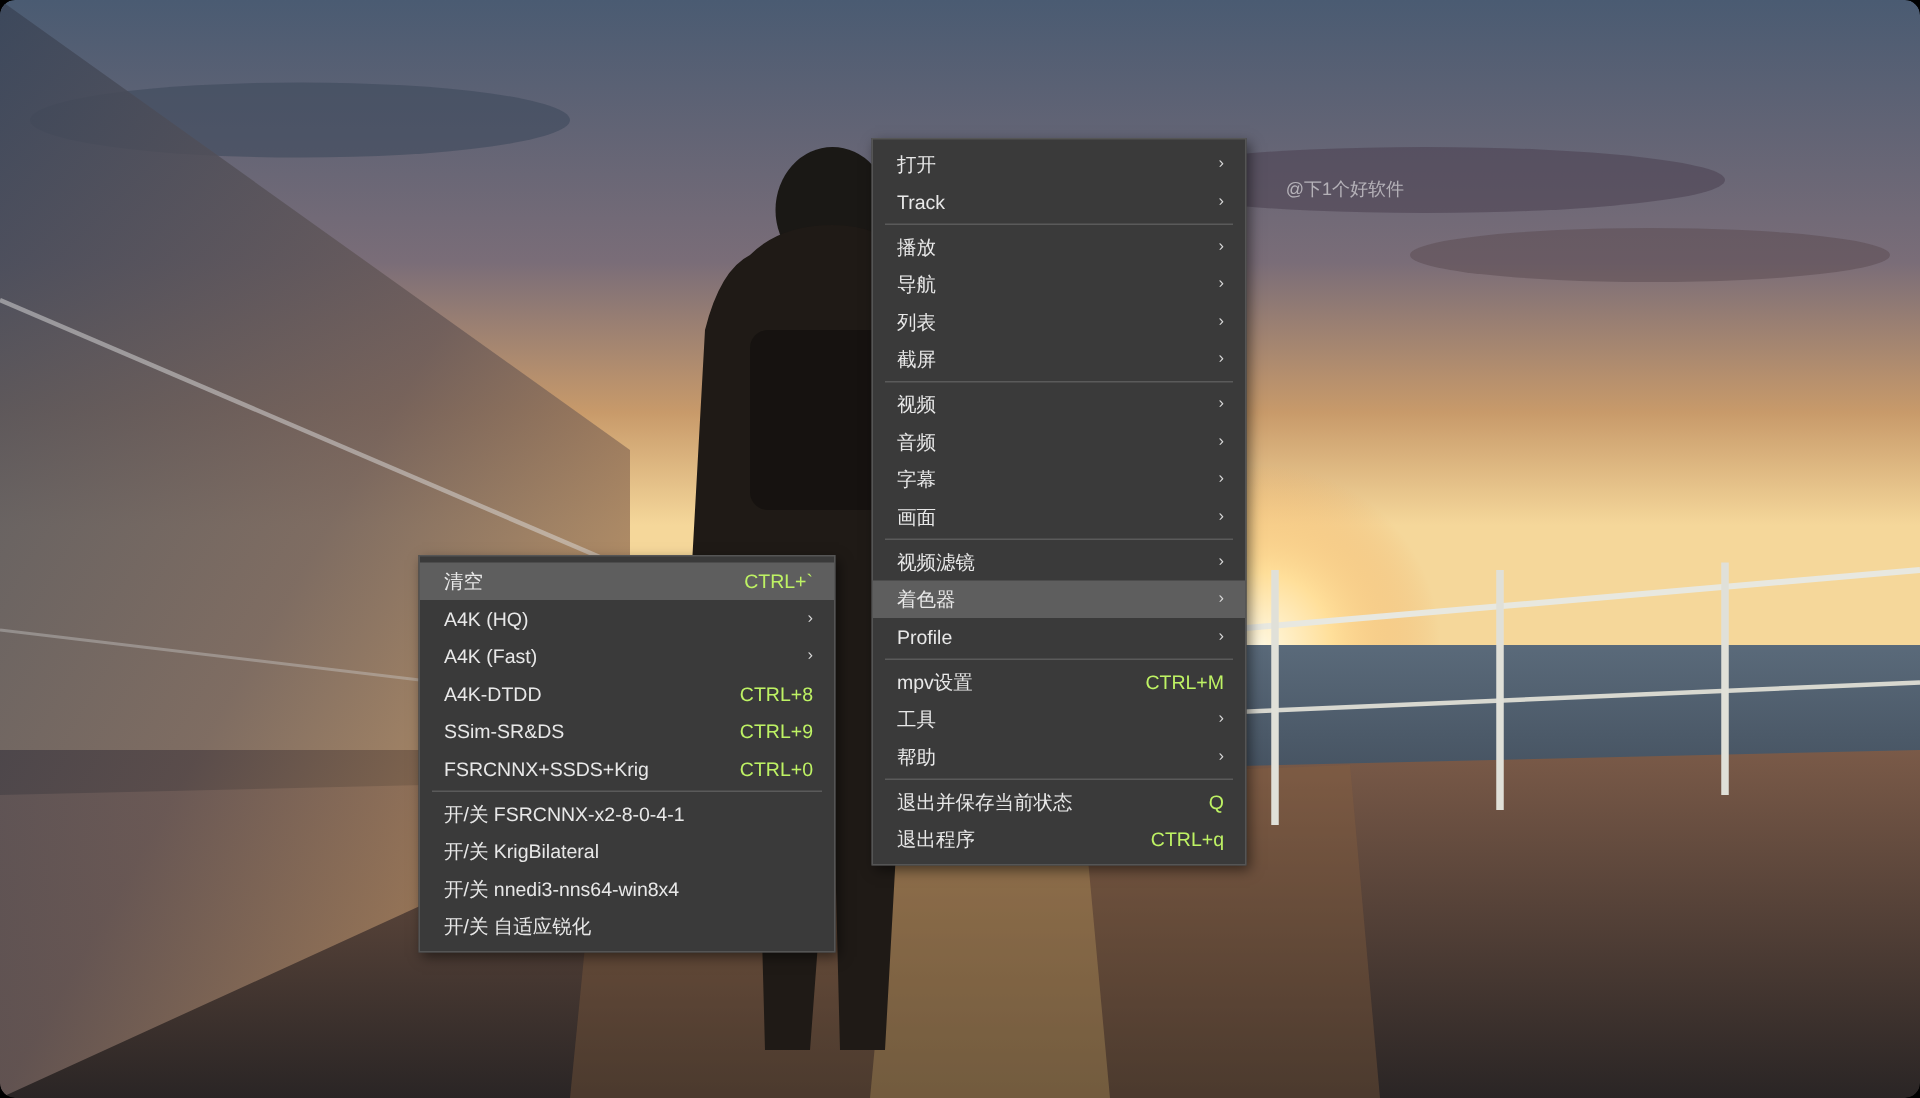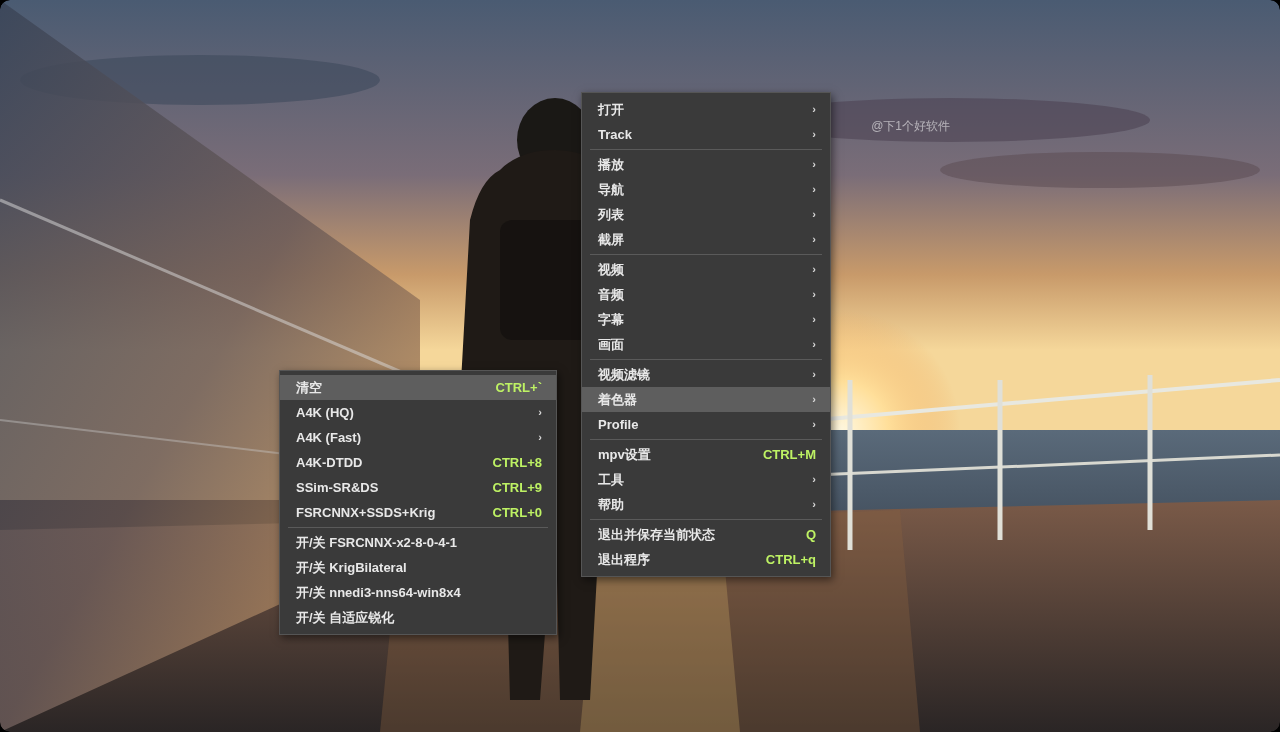--- a/index.html
+++ b/index.html
@@ -15,32 +15,31 @@
   }
   .video-bg {
     position: absolute;
     inset: 0;
     border-radius: 10px;
     overflow: hidden;
   }
   .watermark {
     position: absolute;
     top: 118px;
-    right: 330px;
+    right: 344px;
     color: rgba(255,255,255,0.55);
     font-size: 12px;
   }
   .menu {
     position: absolute;
     background: #3a3a3a;
     color: #e8e8e8;
     border: 1px solid #555;
     box-shadow: 2px 3px 8px rgba(0,0,0,0.5);
     padding: 4px 0;
-    font-weight: bold;
   }
   .menu-sep {
     height: 1px;
     background: #5a5a5a;
     margin: 2px 8px;
   }
   .menu-item {
     display: flex;
     align-items: center;
     justify-content: space-between;

